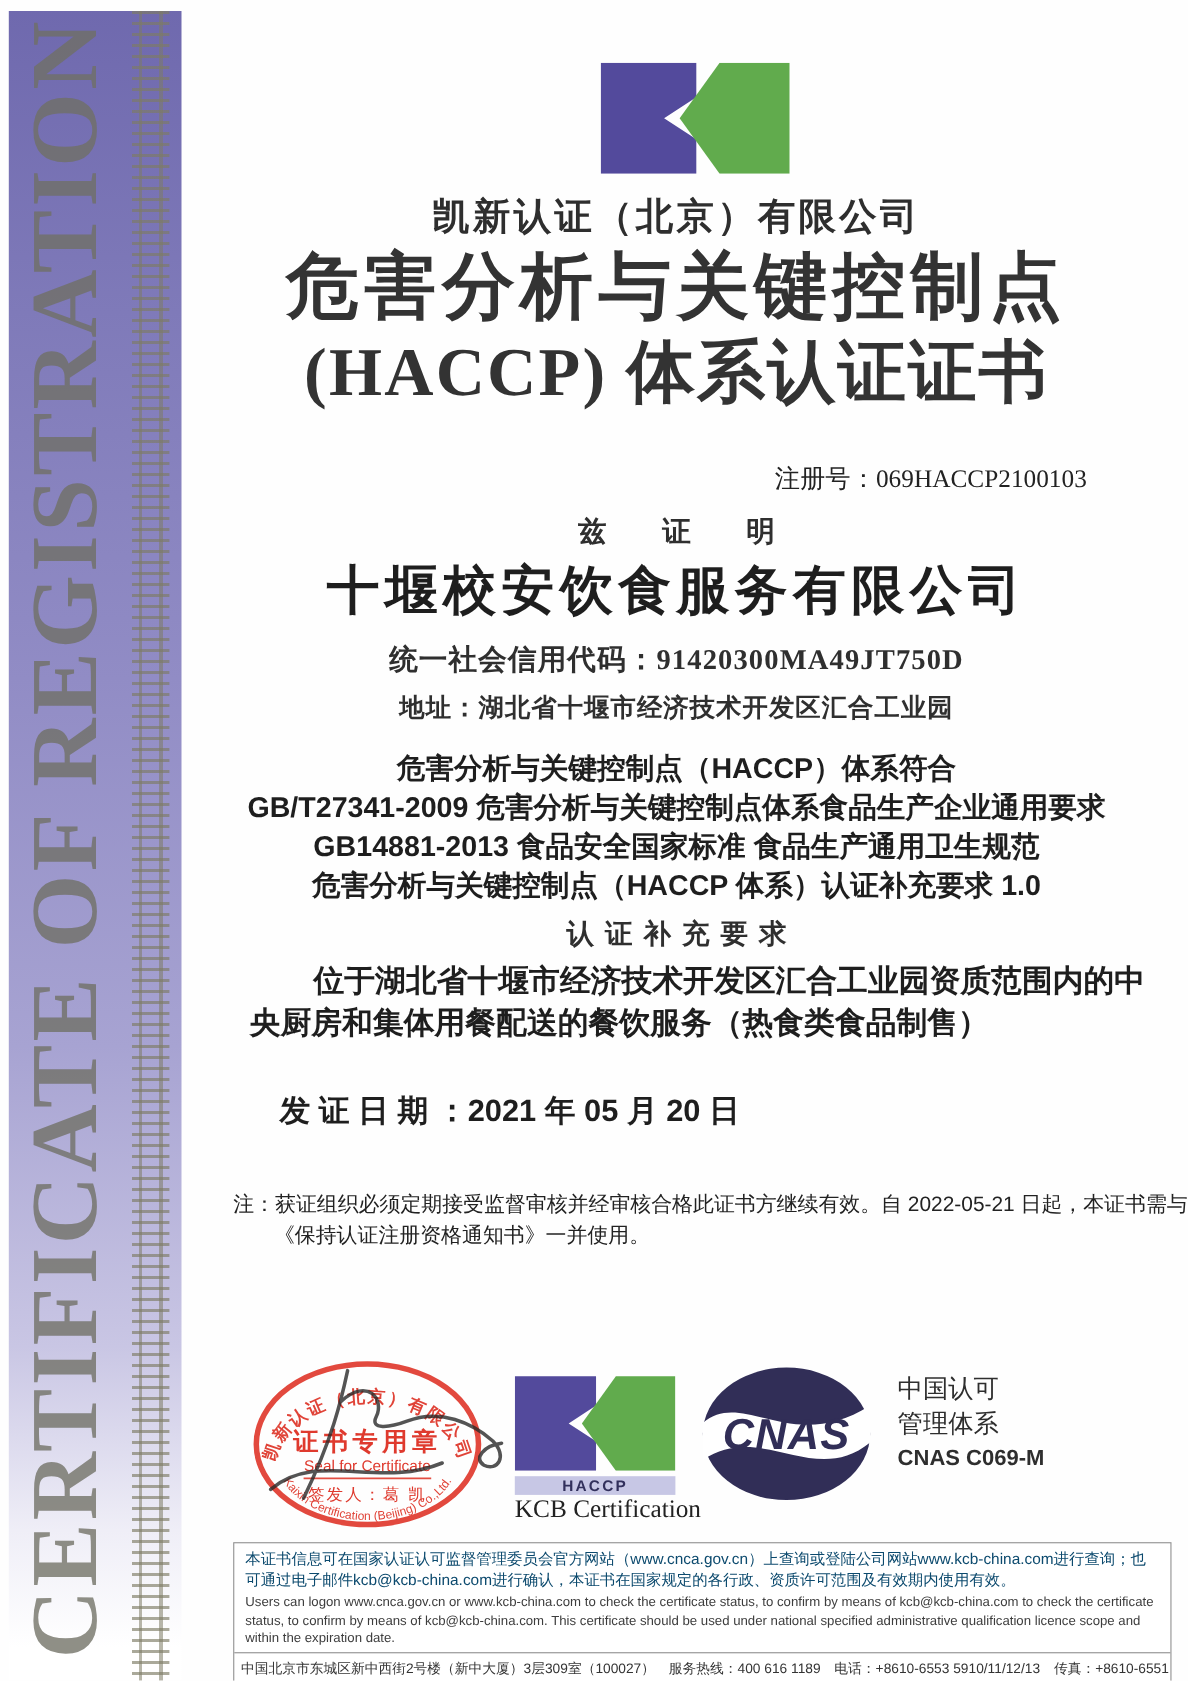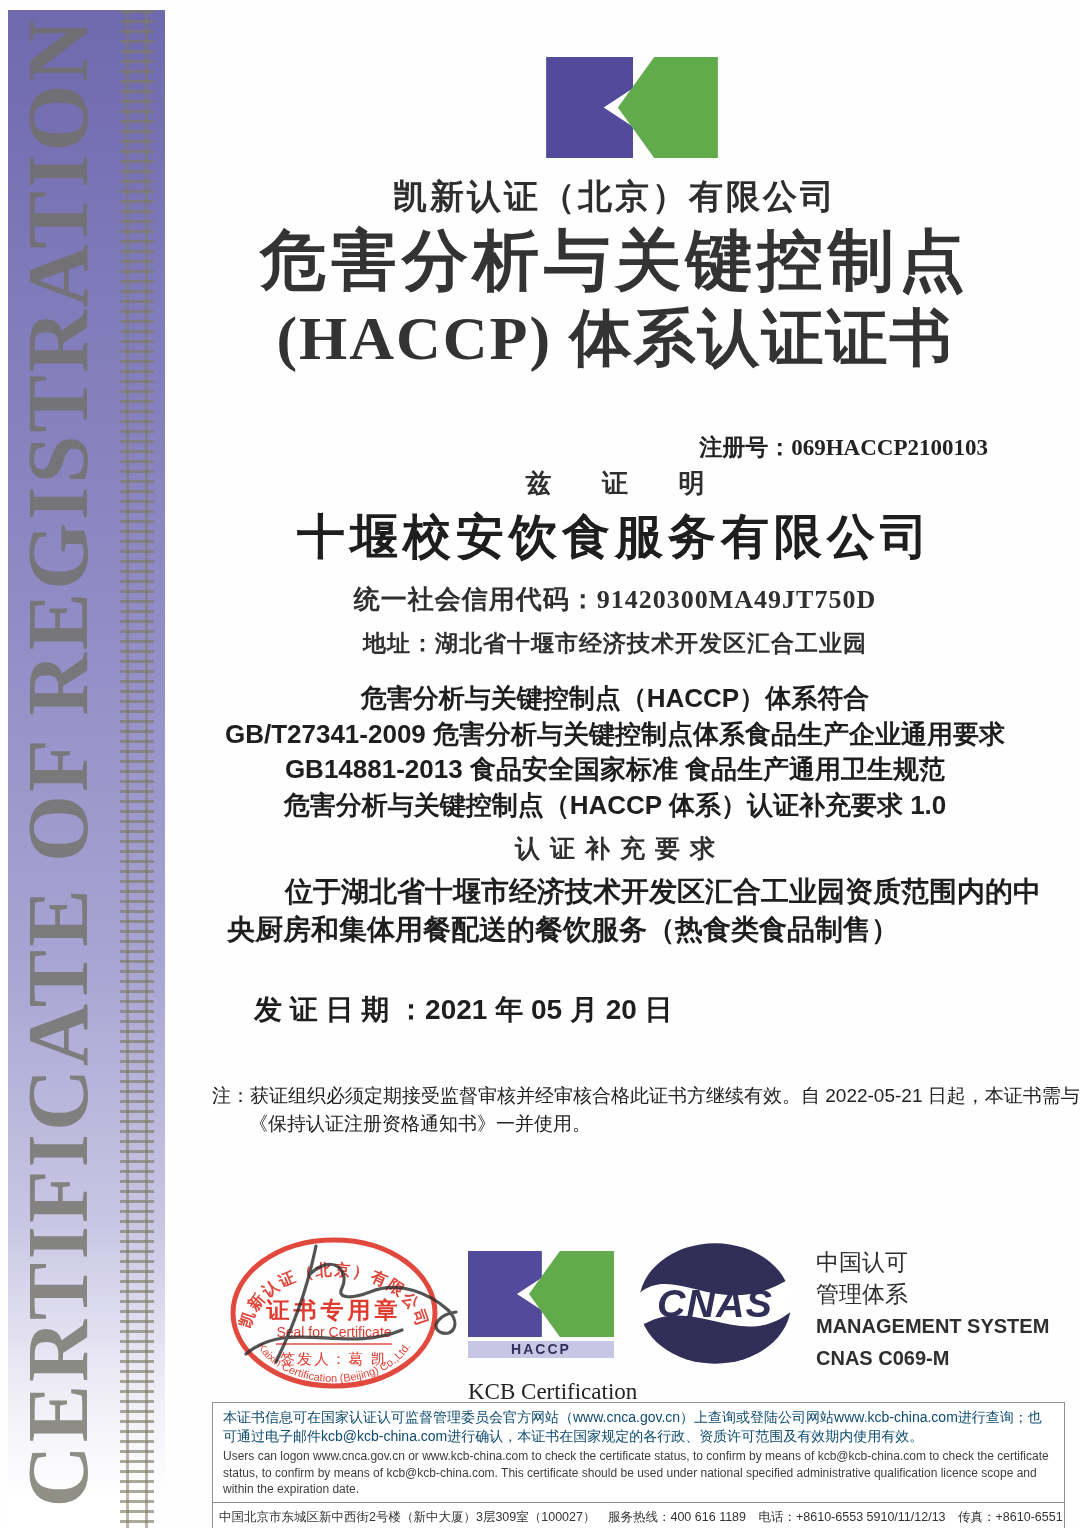--- a/index.html
+++ b/index.html
@@ -28,41 +28,41 @@
     font-size:86px; letter-spacing:3px; white-space:nowrap;
     color:rgba(112,112,100,.78);
   }
   
   .c { position:absolute; left:162px; width:906px; text-align:center; }
   .serif { font-family:"Liberation Serif","DejaVu Serif",serif; }
   .logo-top { position:absolute; left:546px; top:57px; width:172px; height:101px; }
   .org-name  { top:174px; font-weight:700; font-size:34px; letter-spacing:3px; color:#2e2e2e; }
   .title1    { top:216px; font-weight:700; font-size:66px; letter-spacing:5px; color:#333; }
   .title2    { top:296px; font-weight:700; font-size:62px; letter-spacing:2px; color:#333; }
-  .regno     { top:432px; text-align:right; padding-right:80px; box-sizing:border-box;
-               font-weight:700; font-size:23px; color:#222; }
+  .regno     { top:420px; text-align:right; padding-right:80px; box-sizing:border-box;
+               font-weight:400; font-size:23px; color:#222; }
   .intro     { top:466px; font-weight:700; font-size:26px; letter-spacing:22px; text-indent:22px; }
   .company   { top:505px; font-weight:700; font-size:48px; letter-spacing:5px; color:#1e1e1e; }
   .credit    { top:582px; font-weight:700; font-size:26px; letter-spacing:1px; }
   .addr      { top:628px; font-weight:700; font-size:23px; letter-spacing:1px; }
   .standards { top:681px; font-weight:700; font-size:26px; line-height:35.5px; color:#1e1e1e; }
   .scope-h   { top:832px; font-weight:700; font-size:25px; letter-spacing:10px; text-indent:10px; }
   .scope-t   { position:absolute; left:227px; top:873px; width:818px; text-align:left;
                font-weight:700; font-size:28px; line-height:38px; text-indent:58px; color:#1e1e1e; }
   .dateline  { position:absolute; left:254px; text-align:left; font-weight:700; font-size:28px; color:#1e1e1e; }
   .d1 { top:991px; } .d2 { top:1033px; }
   .note      { position:absolute; left:212px; top:1082px; width:848px; text-align:left;
                font-size:19px; line-height:28px; color:#222;
                padding-left:37px; text-indent:-37px; }
   
   .seal-wrap { position:absolute; left:224px; top:1234px; width:250px; height:160px; }
   .kcb-block { position:absolute; left:468px; top:1251px; width:146px; text-align:center; }
   .kcb-band  { height:17px; line-height:17px; background:#c7c7e5; color:#32305c;
                font-weight:700; font-size:14px; letter-spacing:2px; }
-  .kcb-cap   { margin-top:21px; font-family:"Liberation Serif","DejaVu Serif",serif;
+  .kcb-cap   { margin-top:0; font-family:"Liberation Serif","DejaVu Serif",serif;
                font-size:23px; color:#222; white-space:nowrap; }
   .cnas-wrap { position:absolute; left:636px; top:1242px; width:158px; height:123px; }
   .accred    { position:absolute; left:816px; top:1246px; text-align:left; color:#2e2e2e; }
   .accred .cn { font-size:23px; line-height:32px; }
   .accred .en { font-size:20px; line-height:32px; font-weight:700; }
   
   .footer { position:absolute; left:212px; top:1402px; width:853px;
             border:1px solid #8f8f8f; background:#fff; box-sizing:border-box; }
   .f1 { padding:5px 10px 4px; border-bottom:1px solid #8f8f8f; text-align:left; }
   .f1 .cn { font-size:14px; line-height:18.5px; color:#0c4a6e; }
@@ -153,21 +153,20 @@
     <svg viewBox="0 0 160 124" width="158" height="123">
       <ellipse cx="80" cy="62" rx="77" ry="61" fill="#312e57"></ellipse>
       <path d="M 3,52 C 40,20 85,82 157,36 L 157,70 C 105,112 58,50 3,86 Z" fill="#ffffff"></path>
       <text x="80" y="76" text-anchor="middle" font-family="Liberation Sans, sans-serif" font-size="40" font-style="italic" font-weight="bold" letter-spacing="1" fill="#312e57">CNAS</text>
     </svg>
   </div>
 
   <div class="accred">
     <div class="cn">中国认可</div>
     <div class="cn">管理体系</div>
-    <div class="en">MANAGEMENT SYSTEM</div>
     <div class="en">CNAS C069-M</div>
   </div>
 
   <div class="footer">
     <div class="f1">
       <div class="cn">本证书信息可在国家认证认可监督管理委员会官方网站（www.cnca.gov.cn）上查询或登陆公司网站www.kcb-china.com进行查询；也可通过电子邮件kcb@kcb-china.com进行确认，本证书在国家规定的各行政、资质许可范围及有效期内使用有效。</div>
       <div class="en">Users can logon www.cnca.gov.cn or www.kcb-china.com to check the certificate status, to confirm by means of kcb@kcb-china.com to check the certificate status, to confirm by means of kcb@kcb-china.com. This certificate should be used under national specified administrative qualification licence scope and within the expiration date.</div>
     </div>
     <div class="f2">
       <div class="cn">中国北京市东城区新中西街2号楼（新中大厦）3层309室（100027）　服务热线：400 616 1189　电话：+8610-6553 5910/11/12/13　传真：+8610-6551 1869</div>

